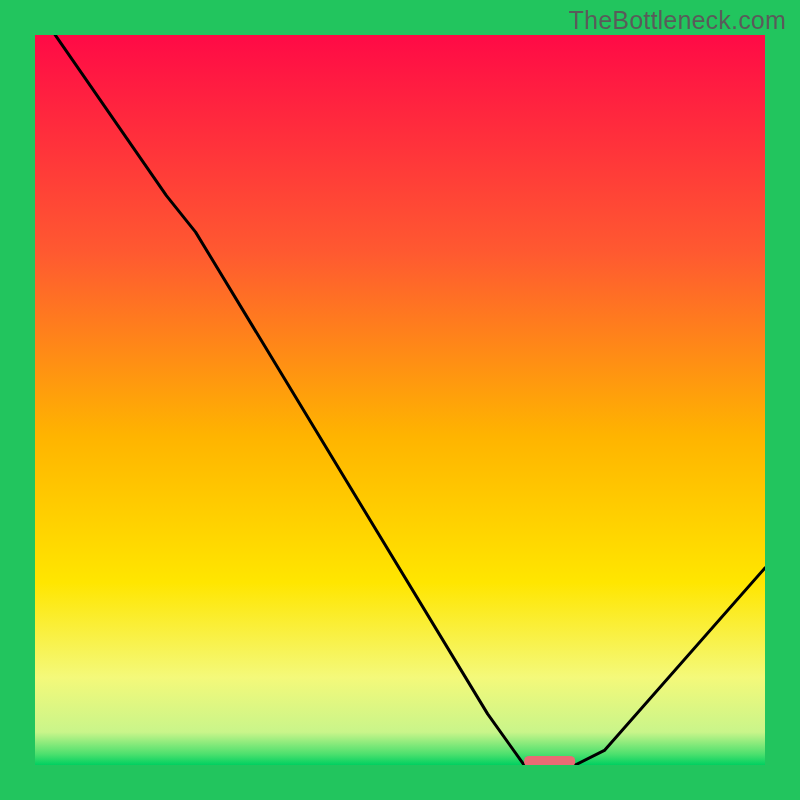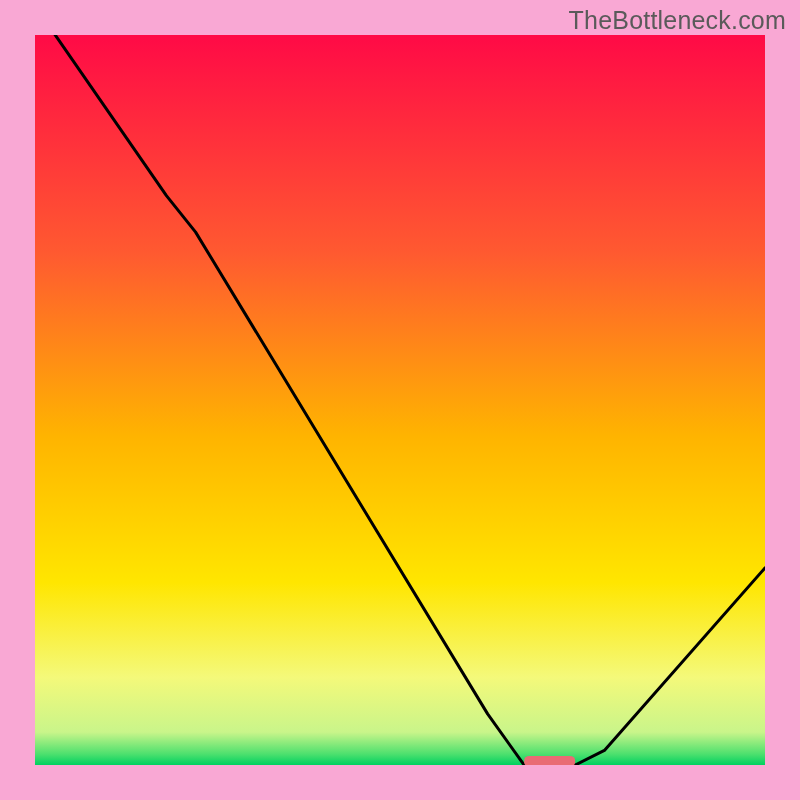--- a/index.html
+++ b/index.html
@@ -8,21 +8,21 @@
     width: 800px;
     height: 800px;
     overflow: hidden;
     background: #000;
     font-family: Arial, Helvetica, sans-serif;
   }
   .frame {
     position: relative;
     width: 800px;
     height: 800px;
-    background: #f9a8d4;
+    background: #22c55e;
   }
   .plot-area {
     position: absolute;
     left: 35px;
     top: 35px;
     width: 730px;
     height: 730px;
     overflow: hidden;
   }
   .watermark {

